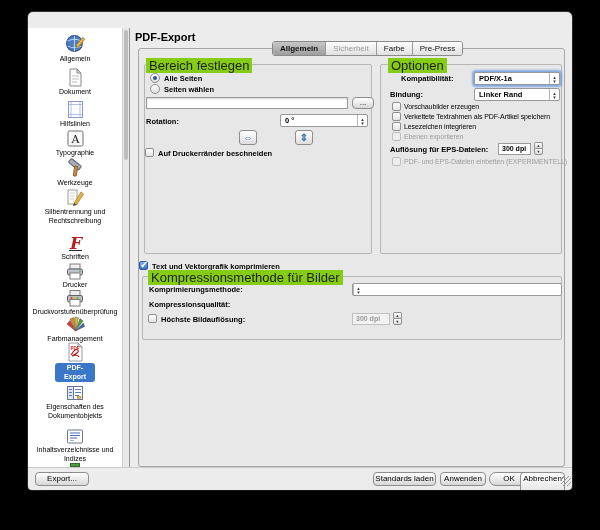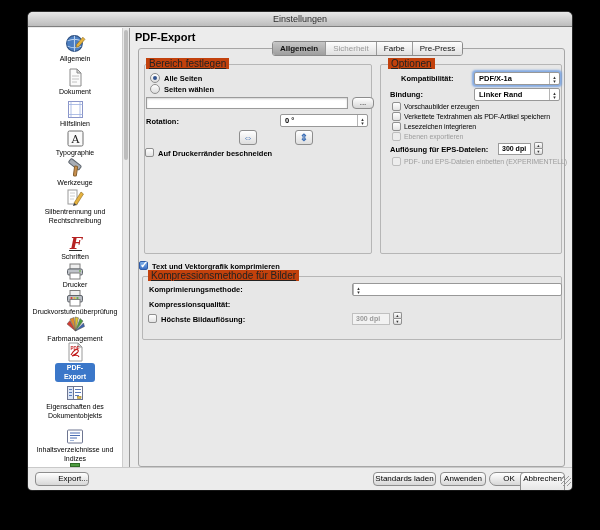--- a/index.html
+++ b/index.html
@@ -27,21 +27,21 @@
   
   .heading { position:absolute; left:107px; top:19px; font-size:11px; font-weight:bold; color:#000; }
   .frame { position:absolute; left:110px; top:36px; width:427px; height:419px; border:1px solid #a6a6a6; border-radius:3px; background:#e9e9e9; }
   .tabs { position:absolute; left:244px; top:29px; height:15px; display:flex; border:1px solid #8a8a8a; border-radius:3px; overflow:hidden; background:#fff; z-index:5; }
   .tab { font-size:8px; line-height:13px; padding:0 7px; color:#111; background:linear-gradient(#fdfdfd,#e0e0e0); border-left:1px solid #9a9a9a; white-space:nowrap; }
   .tab:first-child { border-left:none; }
   .tab.sel { background:linear-gradient(#c6c6c6,#9e9e9e); font-weight:bold; }
   .tab.dis { color:#9a9a9a; }
   
   .group { position:absolute; border:1px solid #b6b6b6; border-radius:2px; background:#e7e7e7; }
-  .glabel { position:absolute; font-size:10px; color:#222; background:#c2410c; padding:0 3px; z-index:4;text-decoration:underline; }
+  .glabel { position:absolute; font-size:13px; color:#222; background:#84cc16; padding:0 3px; z-index:4; }
   .lbl { position:absolute; font-size:7.5px; font-weight:bold; color:#000; white-space:nowrap; }
   .lbl.plain { font-weight:normal; font-size:7px; letter-spacing:-0.1px; }
   .lbl.dis { color:#9d9d9d; }
   
   .radio { position:absolute; width:10px; height:10px; border-radius:50%; background:linear-gradient(#fff,#dcdcdc); border:1px solid #8f8f8f; }
   .radio .dot { position:absolute; left:2px; top:2px; width:4px; height:4px; border-radius:50%; background:#33548f; }
   .cb { position:absolute; width:9px; height:9px; background:linear-gradient(#fff,#e3e3e3); border:1px solid #8f8f8f; border-radius:2px; }
   .cb.dis { border-color:#bdbdbd; background:#ededed; }
   .cb.on { background:linear-gradient(#7fb0e8,#3a6fc4); border-color:#2e5ba8; }
   .cb.on .tick { position:absolute; left:0px; top:-3px; font-size:10px; font-weight:bold; color:#fff; }
@@ -59,23 +59,20 @@
   .stepper span:last-child { border-radius:0 0 2px 2px; }
   .flipbtn { position:absolute; width:18px; height:15px; background:linear-gradient(#fff,#dedede); border:1px solid #8d8d8d; border-radius:3px; text-align:center; font-size:10px; line-height:13px; color:#3a6db5; font-weight:bold; }
   .footer-line { position:absolute; left:0; top:455px; width:100%; border-top:1px solid #c9c9c9; }
   .grip { position:absolute; left:533px; top:464px; width:10px; height:10px;
     background:repeating-linear-gradient(135deg, transparent 0 2px, #9a9a9a 2px 3px); }
 </style>
 </head>
 <body>
 
 <div class="window">
-  <div class="titlebar">
-    <span>Einstellungen</span>
-  </div>
 
   <div class="sidebar">
 
     <div class="sb-item" style="top:5px">
       <svg class="ic" width="21" height="21" viewBox="0 0 20 20">
           <circle cx="9" cy="10" r="7.5" fill="#4b7ec2" stroke="#2c4f80"></circle>
           <path d="M2.5 7.5 Q9 4.5 15.5 7.5 M2.5 12.5 Q9 15.5 15.5 12.5 M9 2.5 v15" stroke="#b9d2ee" stroke-width="1" fill="none"></path>
           <polygon points="11,11 17,4 19,6 13,13 10.5,13.5" fill="#e6b23f" stroke="#8a6a20" stroke-width="0.6"></polygon>
         </svg>
       <span class="sb-label">Allgemein</span>
@@ -308,19 +305,19 @@
 
   <div class="cb" style="left:120px; top:302px;"></div>
   <span class="lbl" style="left:133px; top:303px;">Höchste Bildauflösung:</span>
   <div class="spin dis" style="left:324px; top:301px; width:38px;">300 dpi</div>
   <div class="stepper" style="left:365px; top:300px;">
     <span>▴</span>
     <span>▾</span>
   </div>
 
   <div class="footer-line"></div>
-  <div class="btn" style="left:7px; top:460px; width:54px; height:14px; line-height:12px;text-align:right;">Export...</div>
+  <div class="btn" style="left:7px; top:460px; width:54px; height:14px; line-height:12px;">Export...</div>
   <div class="btn" style="left:345px; top:460px; width:63px; height:14px; line-height:12px;">Standards laden</div>
   <div class="btn" style="left:412px; top:460px; width:46px; height:14px; line-height:12px;">Anwenden</div>
   <div class="btn" style="left:461px; top:460px; width:40px; height:14px; line-height:12px;border-radius:7px;">OK</div>
   <div class="btn" style="left:492px; top:460px; width:45px; height:30px; line-height:12px;">Abbrechen</div>
   <div class="grip"></div>
 </div>
 
 </body></html>

